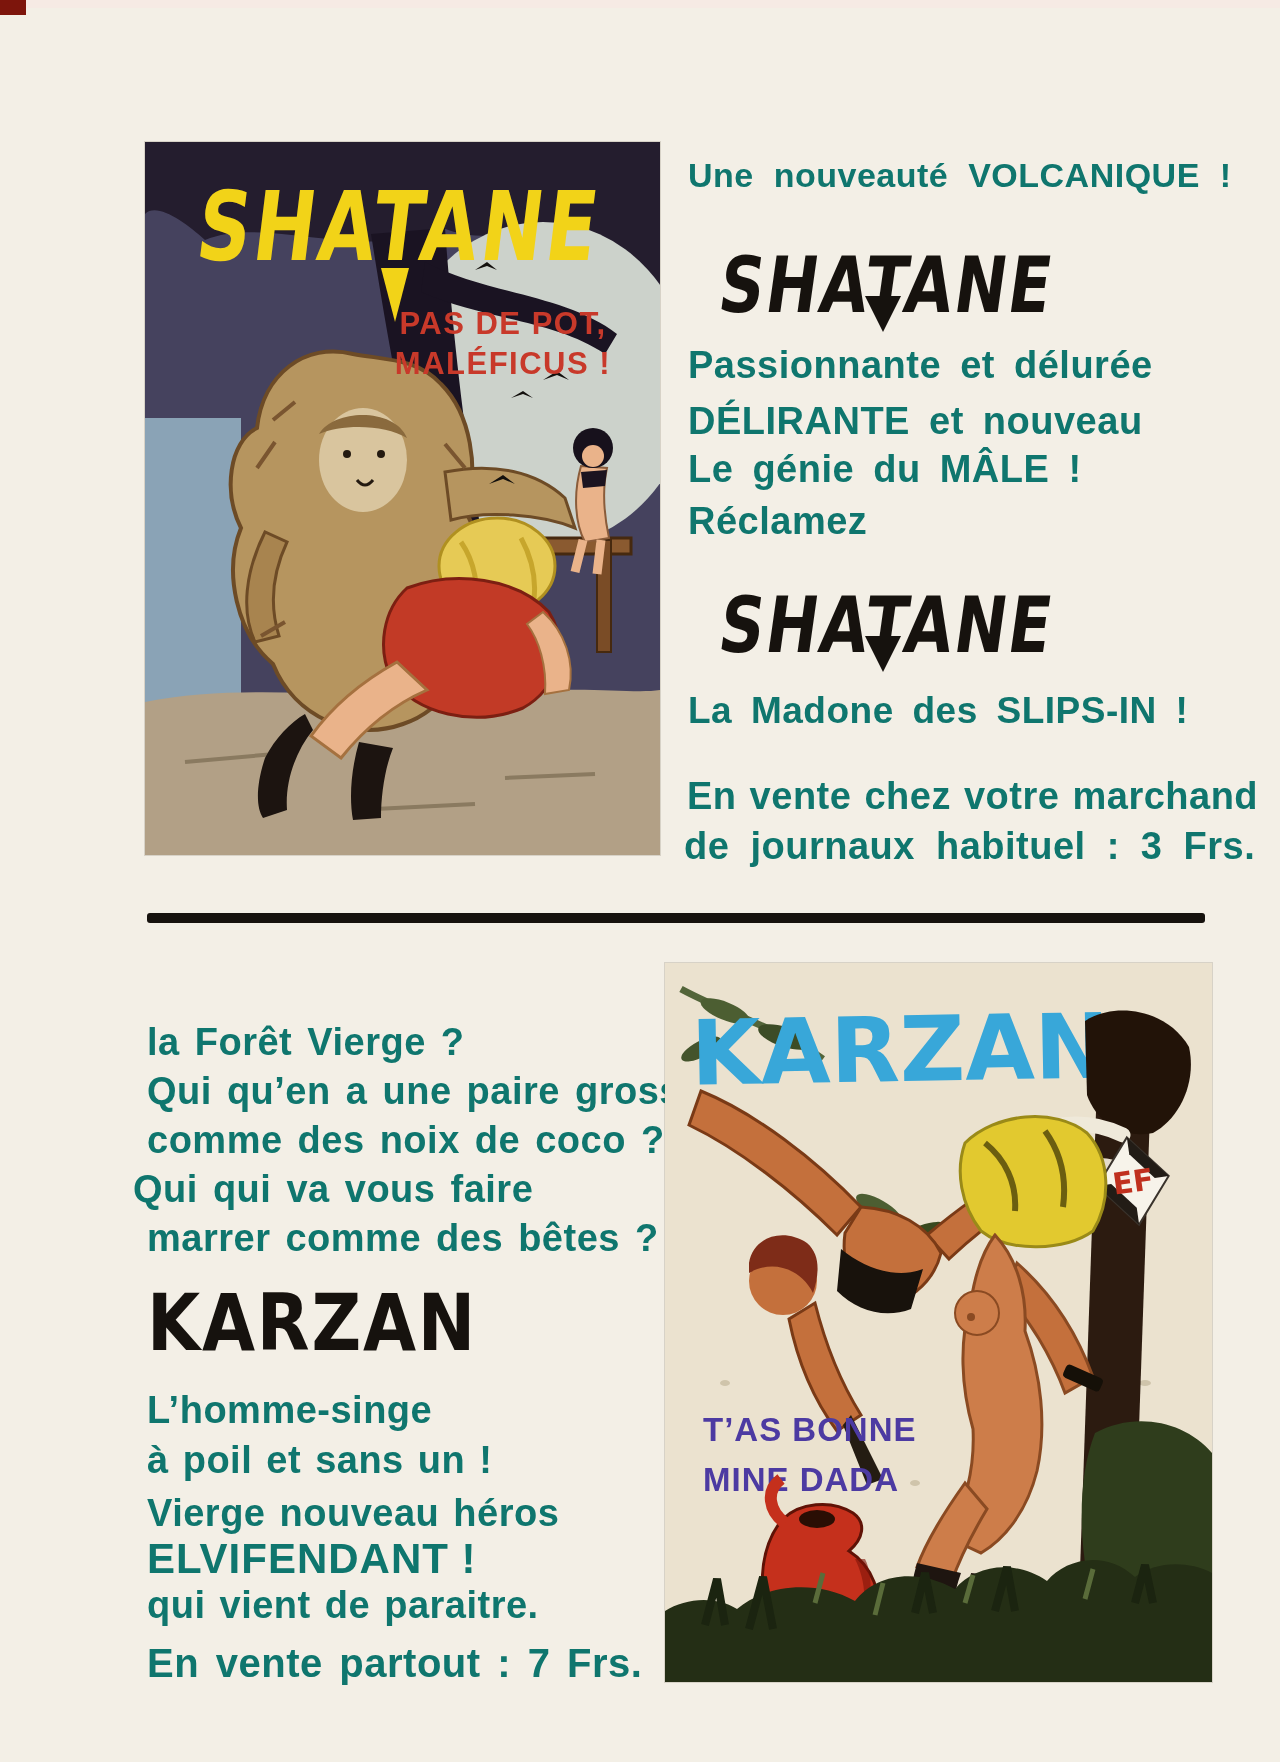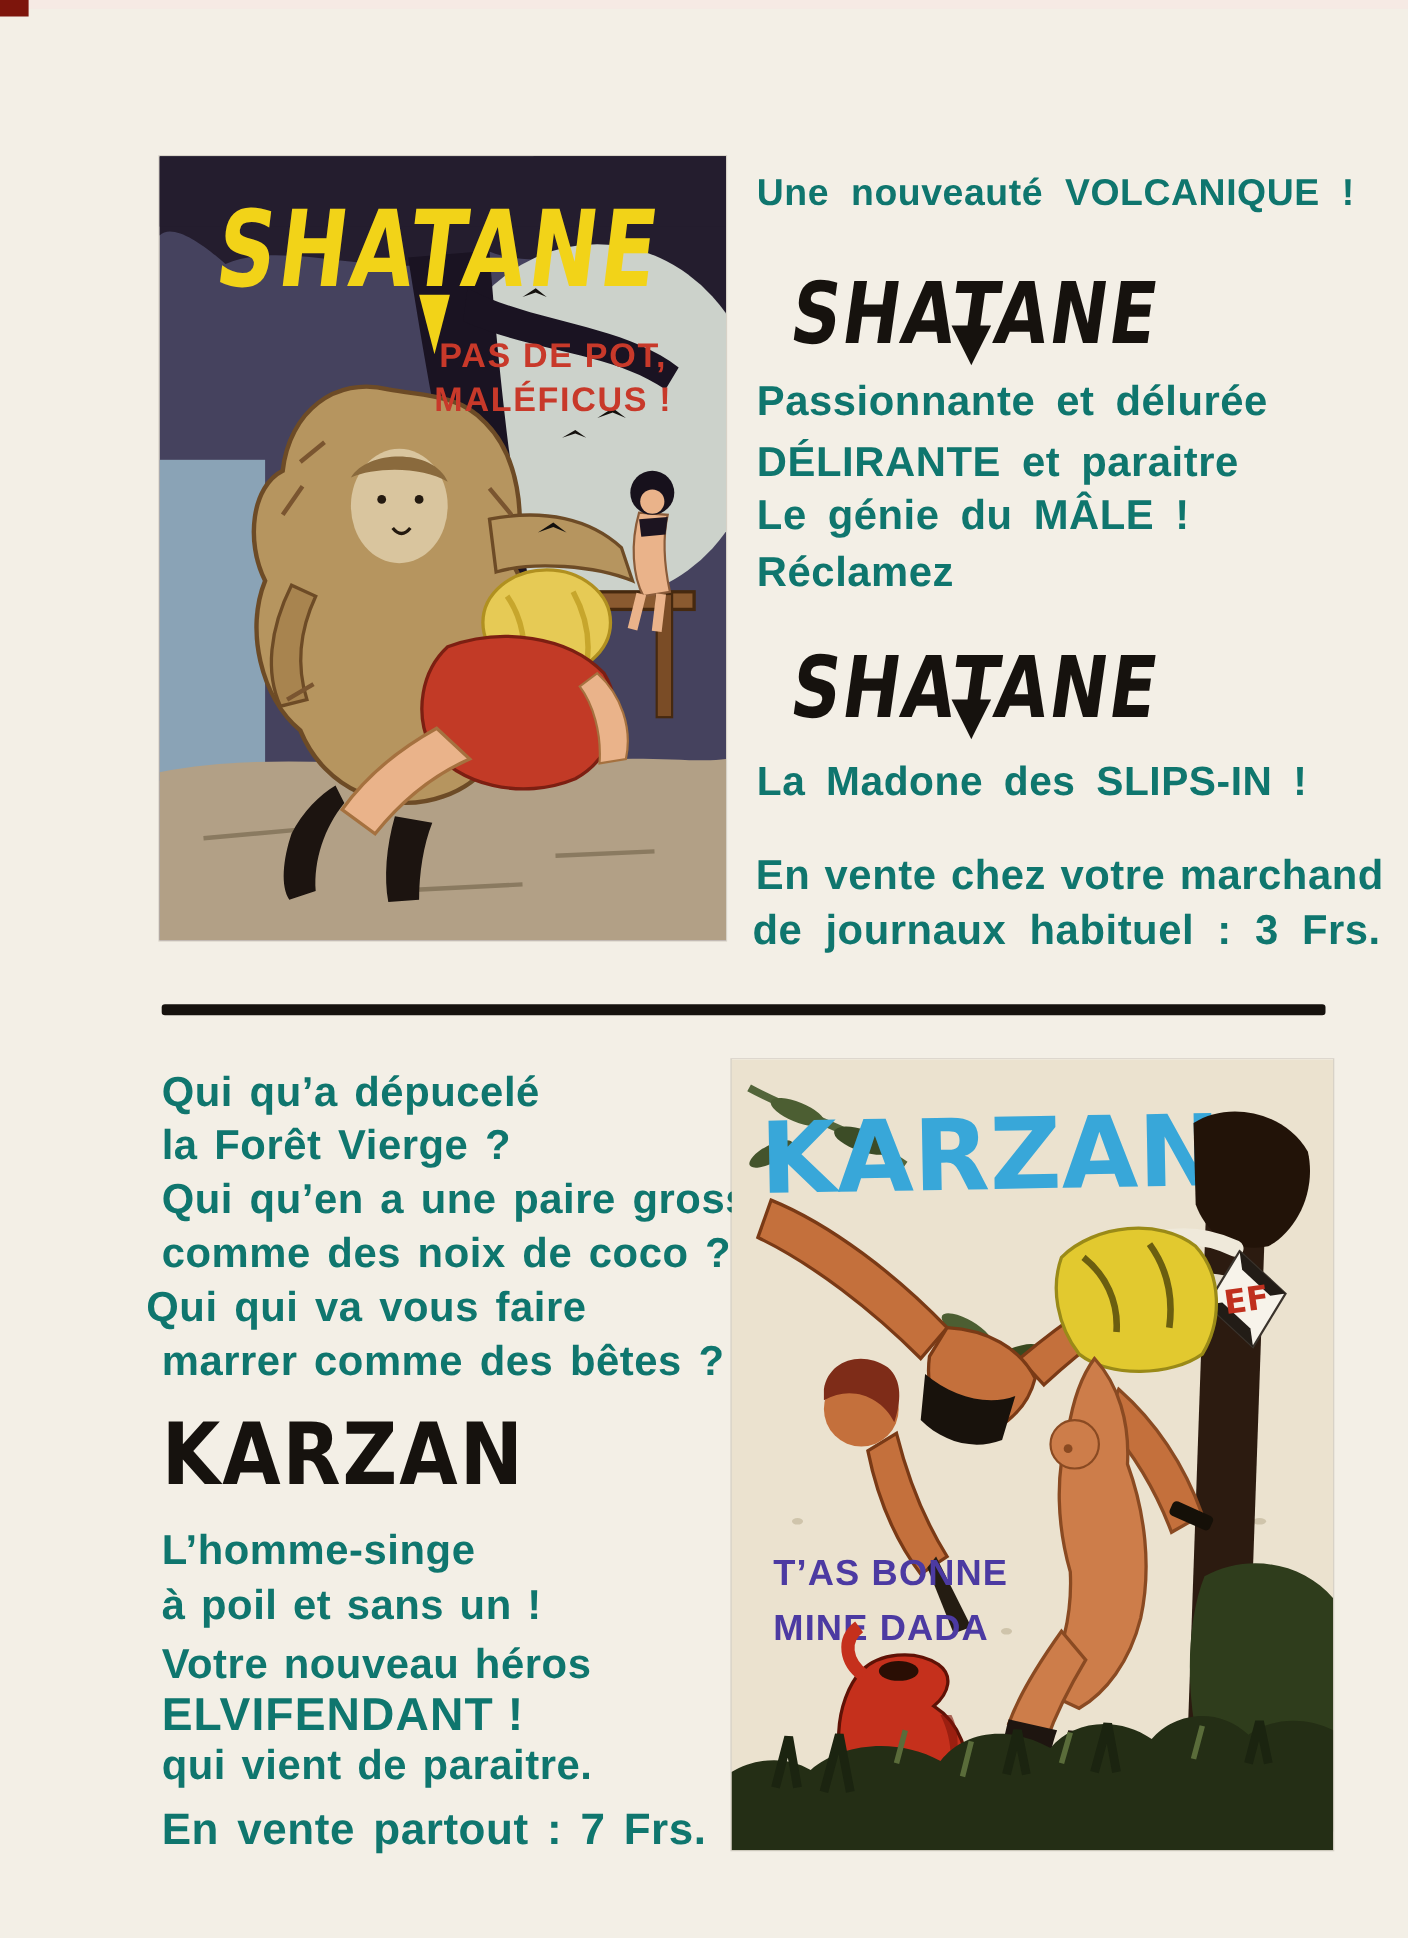--- a/index.html
+++ b/index.html
@@ -99,50 +99,49 @@
   <div class="t" style="left:688px;top:158px;font-size:34px;word-spacing:10px;">Une nouveauté VOLCANIQUE !</div>
 
   <svg class="abs" style="left:678px;top:236px;" width="412" height="100" viewBox="0 0 412 100">
     <g transform="translate(205,76)">
       <text transform="skewX(-8) scale(1,1.25)" x="0" y="0" text-anchor="middle" font-family="DejaVu Sans, sans-serif" font-size="62" font-weight="bold" letter-spacing="2" fill="#16120e">SHATANE</text>
     </g>
     <polygon points="187,60 223,60 205,96" fill="#16120e"></polygon>
   </svg>
 
   <div class="t" style="left:688px;top:346px;font-size:38px;word-spacing:8px;">Passionnante et délurée</div>
-  <div class="t" style="left:688px;top:402px;font-size:38px;word-spacing:8px;">DÉLIRANTE et paraitre</div>
+  <div class="t" style="left:688px;top:402px;font-size:38px;word-spacing:8px;">DÉLIRANTE et nouveau</div>
   <div class="t" style="left:688px;top:450px;font-size:38px;word-spacing:8px;">Le génie du MÂLE !</div>
   <div class="t" style="left:688px;top:502px;font-size:38px;word-spacing:8px;">Réclamez</div>
 
   <svg class="abs" style="left:678px;top:576px;" width="412" height="100" viewBox="0 0 412 100">
     <g transform="translate(205,76)">
       <text transform="skewX(-8) scale(1,1.25)" x="0" y="0" text-anchor="middle" font-family="DejaVu Sans, sans-serif" font-size="62" font-weight="bold" letter-spacing="2" fill="#16120e">SHATANE</text>
     </g>
     <polygon points="187,60 223,60 205,96" fill="#16120e"></polygon>
   </svg>
 
   <div class="t" style="left:688px;top:692px;font-size:37px;word-spacing:8px;">La Madone des SLIPS-IN !</div>
 
   <div class="t" style="left:687px;top:777px;font-size:38px;word-spacing:2px;">En vente chez votre marchand</div>
   <div class="t" style="left:684px;top:827px;font-size:38px;word-spacing:10px;">de journaux habituel : 3 Frs.</div>
 
   <div class="divider" style="left:147px;top:913px;width:1058px;height:10px;"></div>
 
-  <div class="t" style="left:147px;top:974px;font-size:38px;word-spacing:4px;">Qui qu’a dépucelé</div>
   <div class="t" style="left:147px;top:1023px;font-size:38px;word-spacing:4px;">la Forêt Vierge ?</div>
   <div class="t" style="left:147px;top:1072px;font-size:38px;word-spacing:4px;">Qui qu’en a une paire grosse</div>
   <div class="t" style="left:147px;top:1121px;font-size:38px;word-spacing:4px;text-align:center;">comme des noix de coco ?</div>
   <div class="t" style="left:133px;top:1170px;font-size:38px;word-spacing:4px;">Qui qui va vous faire</div>
   <div class="t" style="left:147px;top:1219px;font-size:38px;word-spacing:4px;">marrer comme des bêtes ?</div>
 
   <div class="t" style="left:147px;top:1284px;font-size:78px;letter-spacing:2px;font-family:'DejaVu Sans',sans-serif;transform:scale(0.88,1);transform-origin:0 0;color:#16120e;">KARZAN</div>
 
   <div class="t" style="left:147px;top:1391px;font-size:38px;word-spacing:3px;">L’homme-singe</div>
   <div class="t" style="left:147px;top:1441px;font-size:38px;word-spacing:3px;">à poil et sans un !</div>
-  <div class="t" style="left:147px;top:1494px;font-size:38px;word-spacing:3px;">Votre nouveau héros</div>
+  <div class="t" style="left:147px;top:1494px;font-size:38px;word-spacing:3px;">Vierge nouveau héros</div>
   <div class="t" style="left:147px;top:1538px;font-size:42px;letter-spacing:1px;">ELVIFENDANT !</div>
   <div class="t" style="left:147px;top:1586px;font-size:38px;word-spacing:3px;">qui vient de paraitre.</div>
 
   <div class="t" style="left:147px;top:1643px;font-size:40px;word-spacing:5px;">En vente partout : 7 Frs.</div>
 
   <div class="cover" style="left:665px;top:963px;width:547px;height:719px;">
     <svg width="547" height="719" viewBox="0 0 547 719">
 
       <rect width="547" height="719" fill="#ebe2cf"></rect>
       <ellipse cx="120" cy="330" rx="5" ry="3" fill="#cfc4ab"></ellipse>

